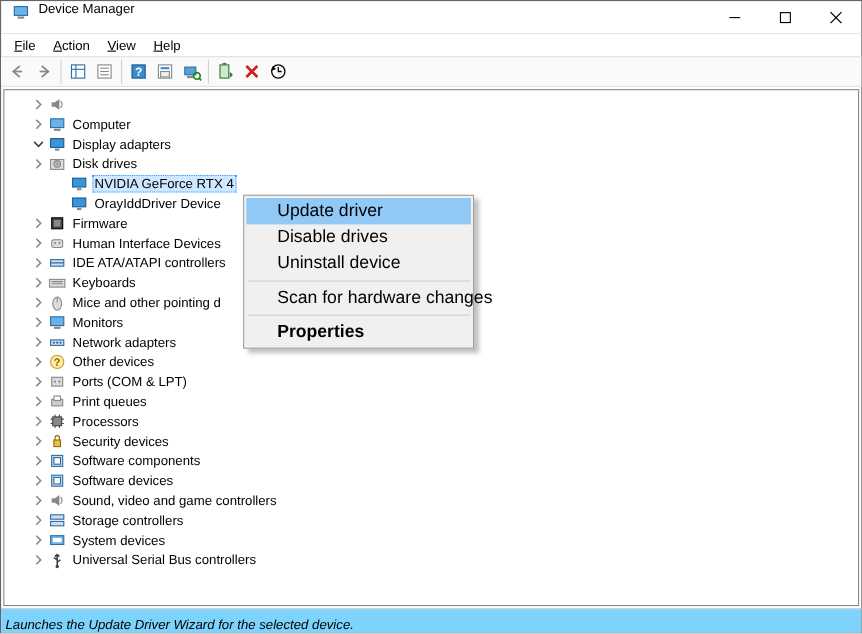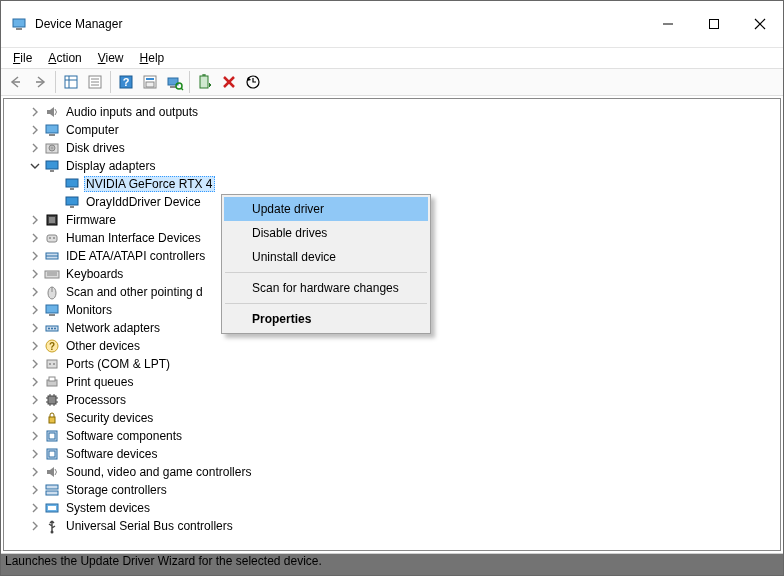--- a/index.html
+++ b/index.html
@@ -1,20 +1,20 @@
 <!DOCTYPE html>
 <html><head>
 <meta charset="utf-8">
 <style>
   * { box-sizing: border-box; }
   html, body { margin:0; padding:0; }
   body { font-family: "Segoe UI", Tahoma, Arial, sans-serif; font-size: 12px; color:#000; background:#fff; }
   .window { width:784px; height:576px; border:1px solid #666; display:flex; flex-direction:column; background:#fff; position:relative; }
 
-  .titlebar { height:47px; display:flex; align-items:center; border-bottom:1px solid #e5e5e5; }
+  .titlebar { height:30px; display:flex; border-bottom:1px solid #e5e5e5; }
   .titlebar .icon { width:20px; height:20px; margin:0 6px 0 8px; display:flex; align-items:center; justify-content:center; }
   .titlebar .title { flex:0 0 auto; font-size:12px; }
   .titlebar .spacer { flex:1; }
   .winbtn { width:46px; height:30px; display:flex; align-items:center; justify-content:center; }
 
   .menubar { height:20px; display:flex; align-items:center; padding:0 4px; gap:0; }
   .menubar .menuitem { padding:1px 8px; cursor:default; }
 
   .toolbar { height:28px; border-top:1px solid #e0e0e0; border-bottom:1px solid #e0e0e0; display:flex; align-items:center; padding:0 3px; gap:0; background:#fafafa; }
   .tbtn { width:24px; height:24px; display:flex; align-items:center; justify-content:center; border:1px solid transparent; }
@@ -25,23 +25,23 @@
   .node { display:flex; align-items:center; height:18px; white-space:nowrap; }
   .expander { width:14px; height:14px; display:flex; align-items:center; justify-content:center; margin-right:0px; cursor:default; }
   .expander svg { display:block; }
   .nicon { width:16px; height:16px; margin:0 4px 0 2px; display:flex; align-items:center; justify-content:center; }
   .nlabel { padding:0 2px; }
   .nlabel.selected { background:#cde8ff; border:1px dotted #3399ff; padding:0 1px; }
   .depth0 { padding-left: 2px; }
   .depth1 { padding-left: 20px; }
   .depth2 { padding-left: 40px; }
 
-  .statusbar { height:22px; border-top:1px solid #d0d0d0; background:#737373; display:flex; align-items:flex-start; padding:0 4px; font-size:12px; }
-
-  .ctxmenu { position:absolute; background:#f0f0f0; border:1px solid #a0a0a0; box-shadow:4px 4px 4px rgba(0,0,0,0.25); font-size:12px; padding:2px; }
+  .statusbar { height:22px; border-top:1px solid #d0d0d0; background:#7dd3fc; display:flex; align-items:flex-end; padding:0 4px; font-size:12px;font-style:italic; }
+
+  .ctxmenu { position:absolute; background:#f0f0f0; border:1px solid #a0a0a0; box-shadow:4px 4px 4px rgba(0,0,0,0.25); font-size:16px; padding:2px; }
   .ctxitem { height:24px; display:flex; align-items:center; padding:0 40px 0 28px; cursor:default; white-space:nowrap; }
   .ctxitem.highlight { background:#90c8f6; }
   .ctxitem.bold { font-weight:bold; }
   .ctxsep { height:1px; background:#d0d0d0; margin:3px 1px; }
 
   svg { overflow:visible; }
 </style>
 </head>
 <body>
 
@@ -163,65 +163,64 @@
             <path d="M3 1 L7 5 L3 9" fill="none" stroke="#888" stroke-width="1.4"></path>
           </svg>
         </span>
         <span class="nicon">
           <svg width="16" height="16">
             <rect x="3" y="6" width="3" height="4" fill="#888"></rect>
             <path d="M6 6 L10 3 L10 13 L6 10 Z" fill="#888"></path>
             <path d="M11 5 Q14 8 11 11" fill="none" stroke="#888"></path>
           </svg>
         </span>
-        <span class="nlabel">Audio inputs and outputs</span>
       </div>
       <div class="node depth1">
         <span class="expander">
           <svg width="10" height="10">
             <path d="M3 1 L7 5 L3 9" fill="none" stroke="#888" stroke-width="1.4"></path>
           </svg>
         </span>
         <span class="nicon">
           <svg width="16" height="16">
             <rect x="2" y="3" width="12" height="8" fill="#6ab2e7" stroke="#2b6ca3"></rect>
             <rect x="5" y="12" width="6" height="2" fill="#888"></rect>
           </svg>
         </span>
         <span class="nlabel">Computer</span>
+      </div>
+      <div class="node depth1">
+        <span class="expander">
+          <svg width="10" height="10">
+            <path d="M1 3 L5 7 L9 3" fill="none" stroke="#404040" stroke-width="1.4"></path>
+          </svg>
+        </span>
+        <span class="nicon">
+          <svg width="16" height="16">
+            <rect x="2" y="3" width="12" height="8" fill="#3a95d8" stroke="#1b5a91"></rect>
+            <rect x="6" y="12" width="4" height="2" fill="#888"></rect>
+          </svg>
+        </span>
+        <span class="nlabel">Display adapters</span>
       </div>
       <div class="node depth1">
         <span class="expander">
           <svg width="10" height="10">
             <path d="M3 1 L7 5 L3 9" fill="none" stroke="#888" stroke-width="1.4"></path>
           </svg>
         </span>
         <span class="nicon">
           <svg width="16" height="16">
             <rect x="2" y="4" width="12" height="9" fill="#ddd" stroke="#888"></rect>
             <circle cx="8" cy="8" r="3" fill="#bbb" stroke="#888"></circle>
             <circle cx="8" cy="8" r="0.8" fill="#888"></circle>
           </svg>
         </span>
         <span class="nlabel">Disk drives</span>
       </div>
-      <div class="node depth1">
-        <span class="expander">
-          <svg width="10" height="10">
-            <path d="M1 3 L5 7 L9 3" fill="none" stroke="#404040" stroke-width="1.4"></path>
-          </svg>
-        </span>
-        <span class="nicon">
-          <svg width="16" height="16">
-            <rect x="2" y="3" width="12" height="8" fill="#3a95d8" stroke="#1b5a91"></rect>
-            <rect x="6" y="12" width="4" height="2" fill="#888"></rect>
-          </svg>
-        </span>
-        <span class="nlabel">Display adapters</span>
-      </div>
       <div class="node depth2">
         <span class="expander"></span>
         <span class="nicon">
           <svg width="16" height="16">
             <rect x="2" y="3" width="12" height="8" fill="#3a95d8" stroke="#1b5a91"></rect>
             <rect x="6" y="12" width="4" height="2" fill="#888"></rect>
           </svg>
         </span>
         <span class="nlabel selected">NVIDIA GeForce RTX 4</span>
       </div>
@@ -298,21 +297,21 @@
           <svg width="10" height="10">
             <path d="M3 1 L7 5 L3 9" fill="none" stroke="#888" stroke-width="1.4"></path>
           </svg>
         </span>
         <span class="nicon">
           <svg width="16" height="16">
             <ellipse cx="8" cy="9" rx="4" ry="6" fill="#ddd" stroke="#888"></ellipse>
             <line x1="8" y1="3" x2="8" y2="8" stroke="#888"></line>
           </svg>
         </span>
-        <span class="nlabel">Scan and other pointing d</span>
+        <span class="nlabel">Mice and other pointing d</span>
       </div>
       <div class="node depth1">
         <span class="expander">
           <svg width="10" height="10">
             <path d="M3 1 L7 5 L3 9" fill="none" stroke="#888" stroke-width="1.4"></path>
           </svg>
         </span>
         <span class="nicon">
           <svg width="16" height="16">
             <rect x="2" y="3" width="12" height="8" fill="#6ab2e7" stroke="#2b6ca3"></rect>

